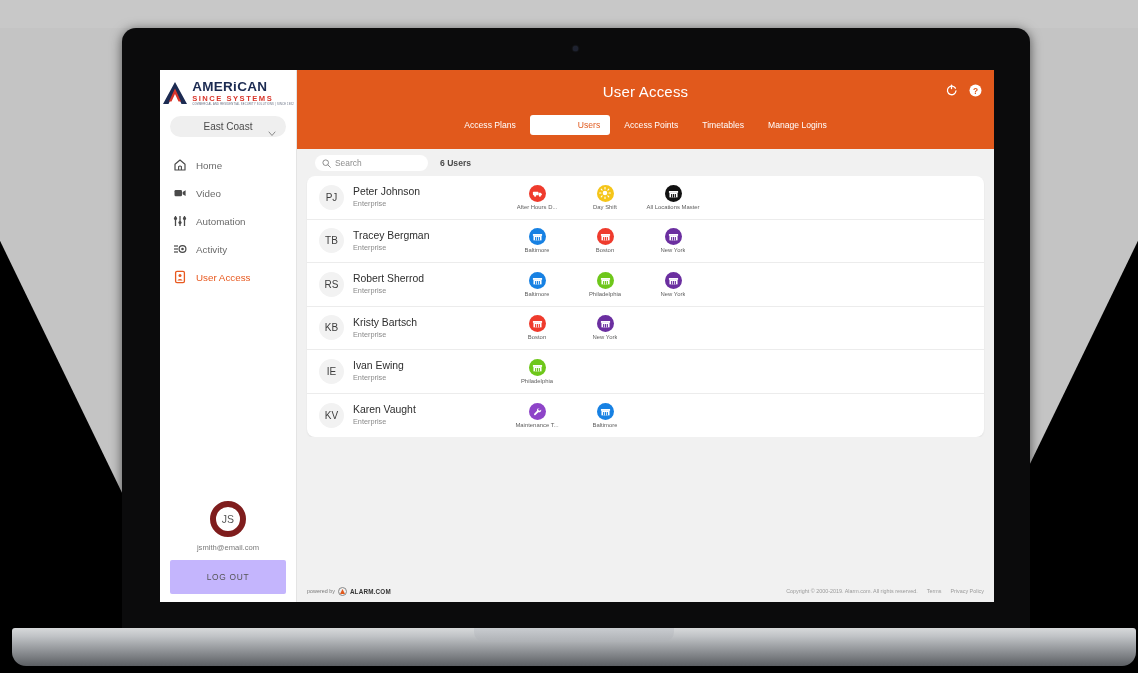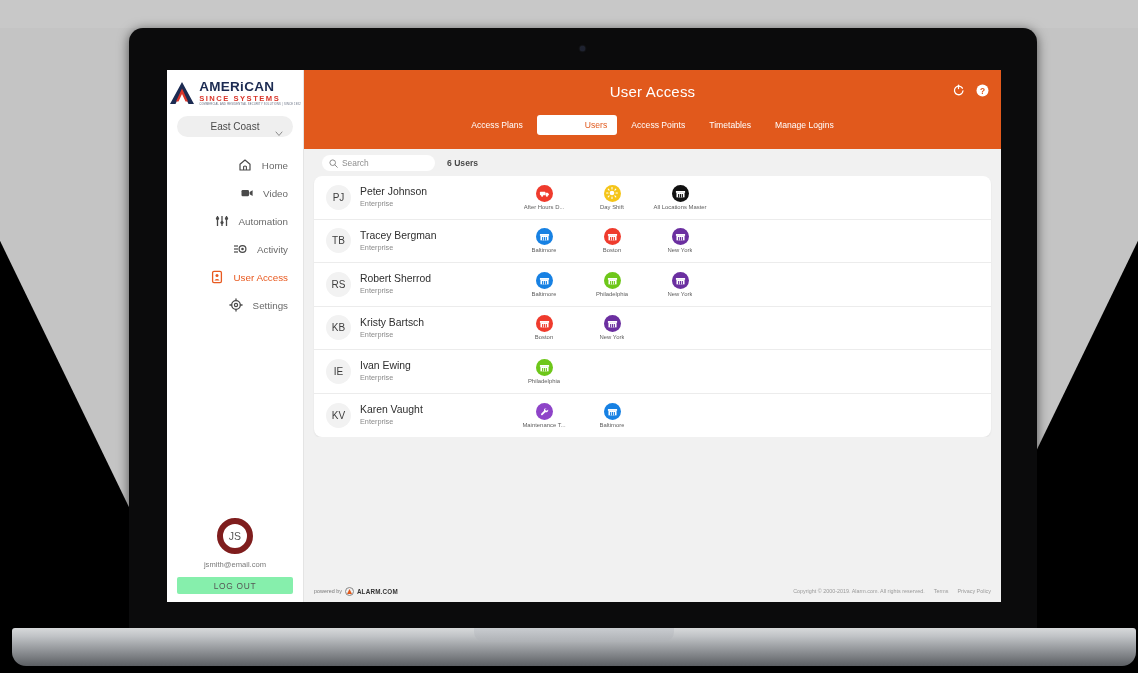--- a/index.html
+++ b/index.html
@@ -34,21 +34,21 @@
     clip-path: polygon(0 0, 100% 0, 100% 38%, 0 97%);
   }
   .bg-mid-gray {
     position: absolute; left: 120px; top: 28px; width: 900px; height: 20px;
     background: #c4c4c4;
   }
 
   
   #laptop { position: absolute; left: 120px; top: 28px; width: 908px; height: 610px; }
   .lid {
-    position: absolute; left: 9px; top: 0; width: 908px; height: 605px;
+    position: absolute; left: 2px; top: 0; width: 908px; height: 605px;
     background: #0b0b0c;
     border-radius: 14px 14px 4px 4px;
     box-shadow: 0 2px 12px rgba(0,0,0,.6);
   }
   .camera {
     position: absolute; left: 50%; top: 18px; margin-left: -3px;
     width: 5px; height: 5px; border-radius: 50%;
     background: #1e2230;
     box-shadow: 0 0 2px #3a4055;
   }
@@ -103,35 +103,35 @@
   .region-pill {
     margin: 6px 10px 0 10px; height: 21px; border-radius: 11px;
     background: #efefef; display: flex; align-items: center;
     justify-content: center; position: relative;
   }
   .region-pill span.lbl { font-size: 10px; color: #4a4a4a; }
   .region-pill .chev { position: absolute; right: 10px; top: 7px; }
   .nav { margin-top: 14px; flex: 1 1 auto; }
   .nav-item {
     display: flex; align-items: center; gap: 9px;
-    height: 28px; padding: 0 15px 0 12px; cursor: pointer; justify-content: flex-end;
+    height: 28px; padding: 0 15px 0 12px; cursor: pointer;
   }
   .nav-item .ico { width: 15px; height: 15px; flex: 0 0 15px; display:flex; align-items:center; justify-content:center;}
   .nav-item .lbl { font-size: 9.8px; color: #6a6a6a; }
   .nav-item.active .lbl { color: #e8591f; }
   .profile { padding: 0 10px 8px 10px; }
   .avatar-big {
     width: 36px; height: 36px; border-radius: 50%;
     border: 6px solid #7f1d1d; margin: 0 auto 6px auto;
     display: flex; align-items: center; justify-content: center;
     font-size: 10.5px; color: #555;
   }
   .email { font-size: 7.6px; color: #7a7a7a; text-align: center; margin-bottom: 8px; }
   .logout {
-    height: 17px; background: #86efac; border-radius: 2px;
+    height: 34px; background: #c4b5fd; border-radius: 2px;
     display: flex; align-items: center; justify-content: center;
     font-size: 8.4px; color: #555; letter-spacing: .7px; cursor: pointer;
   }
 
   
   .main { flex: 1 1 auto; display: flex; flex-direction: column; background: #f1f1f1; }
   .topbar {
     background: #e1591c; height: 79px; position: relative; flex: 0 0 79px;
   }
   .topbar-title {
@@ -306,35 +306,20 @@
                 <span class="ico">
                   <svg width="14" height="14" viewBox="0 0 14 14">
                     <rect x="2.6" y="1.4" width="8.8" height="11.2" rx="1.4" fill="none" stroke="#e8591f" stroke-width="1.3"></rect>
                     <circle cx="7" cy="5.5" r="1.5" fill="#e8591f"></circle>
                     <path d="M4.4 10.4 Q7 7.5 9.6 10.4 Z" fill="#e8591f"></path>
                   </svg>
                 </span>
                 <span class="lbl">User Access</span>
               </div>
 
-              <div class="nav-item">
-                <span class="ico">
-                  <svg width="14" height="14" viewBox="0 0 14 14">
-                    <circle cx="7" cy="7" r="4.3" fill="none" stroke="#4a4a4a" stroke-width="1.3"></circle>
-                    <circle cx="7" cy="7" r="1.6" fill="none" stroke="#4a4a4a" stroke-width="1.2"></circle>
-                    <g stroke="#4a4a4a" stroke-width="1.3" stroke-linecap="round">
-                      <line x1="7" y1="0.9" x2="7" y2="2.4"></line>
-                        <line x1="7" y1="11.6" x2="7" y2="13.1"></line>
-                      <line x1="0.9" y1="7" x2="2.4" y2="7"></line>
-                        <line x1="11.6" y1="7" x2="13.1" y2="7"></line>
-                    </g>
-                  </svg>
-                </span>
-                <span class="lbl">Settings</span>
-              </div>
 
             </div>
 
             <div class="profile">
               <div class="avatar-big">JS</div>
               <div class="email">jsmith@email.com</div>
               <div class="logout">LOG OUT</div>
             </div>
           </div>
 

